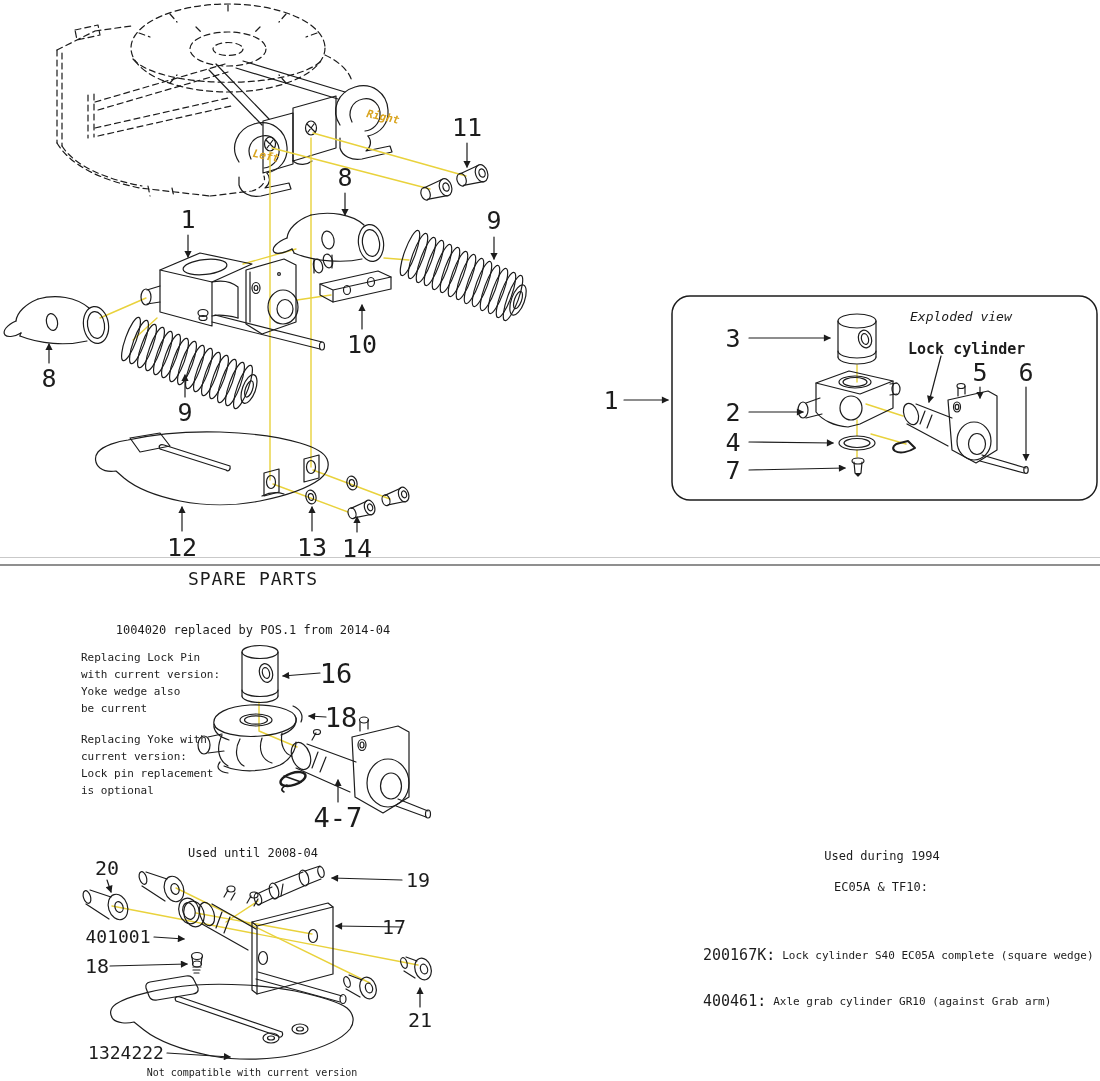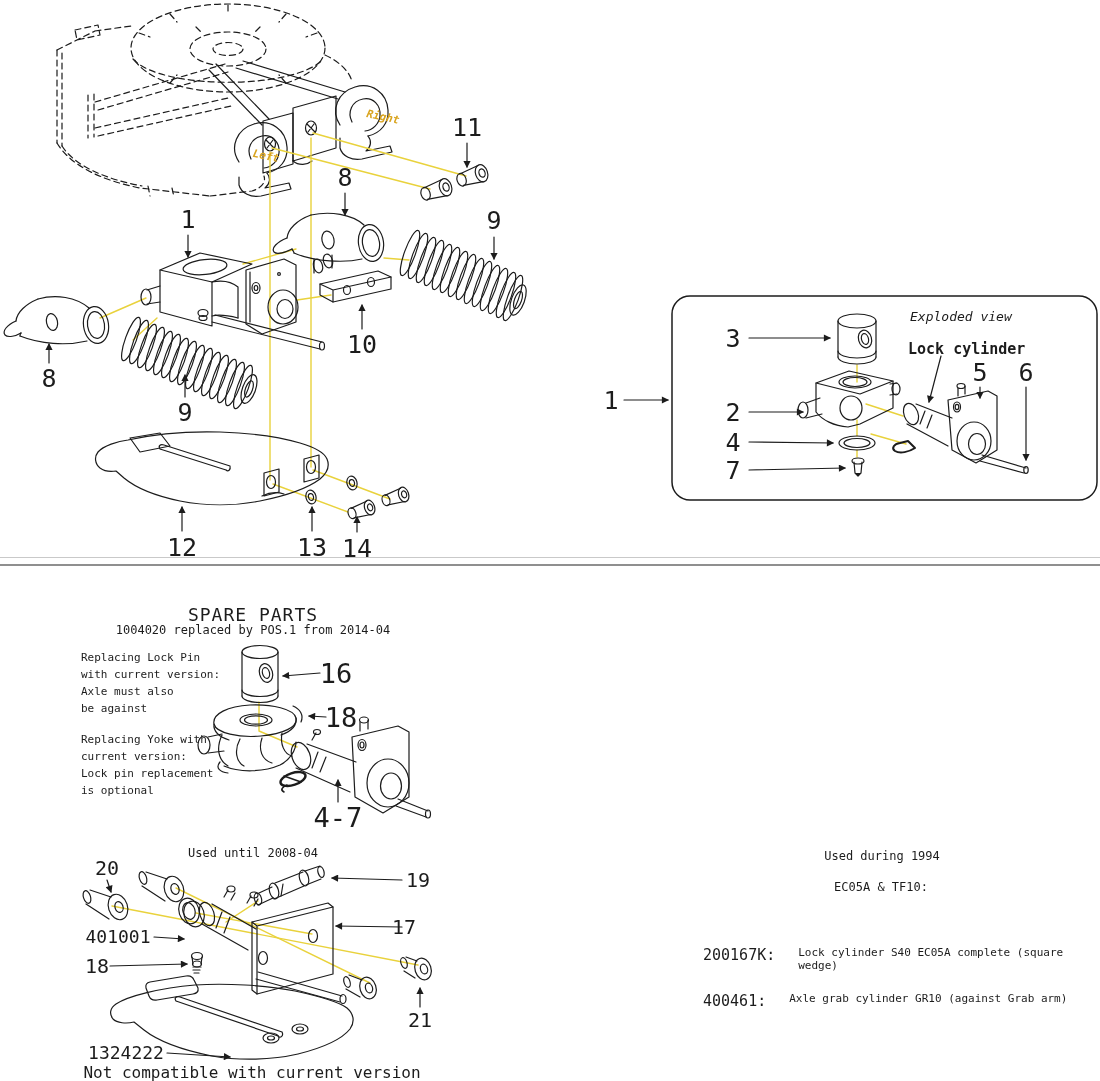--- a/index.html
+++ b/index.html
@@ -9,27 +9,27 @@
   }
   svg.art{position:absolute;left:0;top:0;}
   svg.art *{vector-effect:non-scaling-stroke;}
   .t{position:absolute;white-space:pre;line-height:1;}
   .c{transform:translate(-50%,-50%);}
   .co{font-size:25px;}
   .co-md{font-size:27px;}
   .co-sm{font-size:20px;}
   .code{font-size:18px;}
   .orient{font-size:11px;font-style:italic;font-weight:bold;color:#d9a41f;}
-  .small{font-size:16px;}
+  .small{font-size:10px;}
   .note-line{font-size:11px;}
   .sect{font-size:12px;}
-  .heading{font-size:18px;letter-spacing:1px;margin-top:36px;}
+  .heading{font-size:18px;letter-spacing:1px;}
   .inset-italic{font-size:13px;font-style:italic;}
   .inset-bold{font-size:15px;font-weight:bold;margin-top:12px;}
-  .legacy-row{position:absolute;display:flex;align-items:flex-start;gap:23px;}
+  .legacy-row{position:absolute;display:flex;align-items:center;gap:7px;}
   .legacy-code{font-size:15px;}
   .legacy-desc{font-size:11px;}
   .divider1{position:absolute;left:0;width:1100px;height:1px;background:#c9c9c9;top:557px;}
   .divider2{position:absolute;left:0;width:1100px;height:2px;background:#8f8f8f;top:564px;}
 </style>
 </head>
 <body>
 
 <div class="canvas">
 
@@ -499,36 +499,36 @@
   <span class="t c co" style="left:980px;top:372px">5</span>
   <span class="t c co" style="left:1026px;top:372px">6</span>
   <span class="t inset-italic" style="left:910px;top:310px">Exploded view</span>
   <span class="t inset-bold" style="left:908px;top:330px">Lock cylinder</span>
 
   <span class="t c heading" style="left:253px;top:579px">SPARE PARTS</span>
   <span class="t c sect" style="left:253px;top:630px">1004020 replaced by POS.1 from 2014-04</span>
 
   <span class="t note-line" style="left:81px;top:652px">Replacing Lock Pin</span>
   <span class="t note-line" style="left:81px;top:669px">with current version:</span>
-  <span class="t note-line" style="left:81px;top:686px">Axle must also</span>
-  <span class="t note-line" style="left:81px;top:703px">be against</span>
+  <span class="t note-line" style="left:81px;top:686px">Yoke wedge also</span>
+  <span class="t note-line" style="left:81px;top:703px">be current</span>
 
   <span class="t note-line" style="left:81px;top:734px">Replacing Yoke with</span>
   <span class="t note-line" style="left:81px;top:751px">current version:</span>
   <span class="t note-line" style="left:81px;top:768px">Lock pin replacement</span>
   <span class="t note-line" style="left:81px;top:785px">is optional</span>
 
   <span class="t c co-md" style="left:336px;top:673px">16</span>
   <span class="t c co-md" style="left:341px;top:717px">18</span>
   <span class="t c co-md" style="left:338px;top:817px">4-7</span>
 
   <span class="t c sect" style="left:253px;top:853px">Used until 2008-04</span>
   <span class="t c co-sm" style="left:107px;top:868px">20</span>
   <span class="t c co-sm" style="left:418px;top:880px">19</span>
-  <span class="t c co-sm" style="left:404px;top:927px">17</span>
+  <span class="t c co-sm" style="left:394px;top:927px">17</span>
   <span class="t c code" style="left:118px;top:937px">401001</span>
   <span class="t c co-sm" style="left:97px;top:966px">18</span>
   <span class="t c co-sm" style="left:420px;top:1020px">21</span>
   <span class="t c code" style="left:126px;top:1053px">1324222</span>
   <span class="t c small" style="left:252px;top:1073px">Not compatible with current version</span>
 
   <span class="t c sect" style="left:882px;top:856px">Used during 1994</span>
   <span class="t c sect" style="left:881px;top:887px">EC05A &amp; TF10:</span>
 
   <div class="legacy-row" style="left:703px;top:946px">

